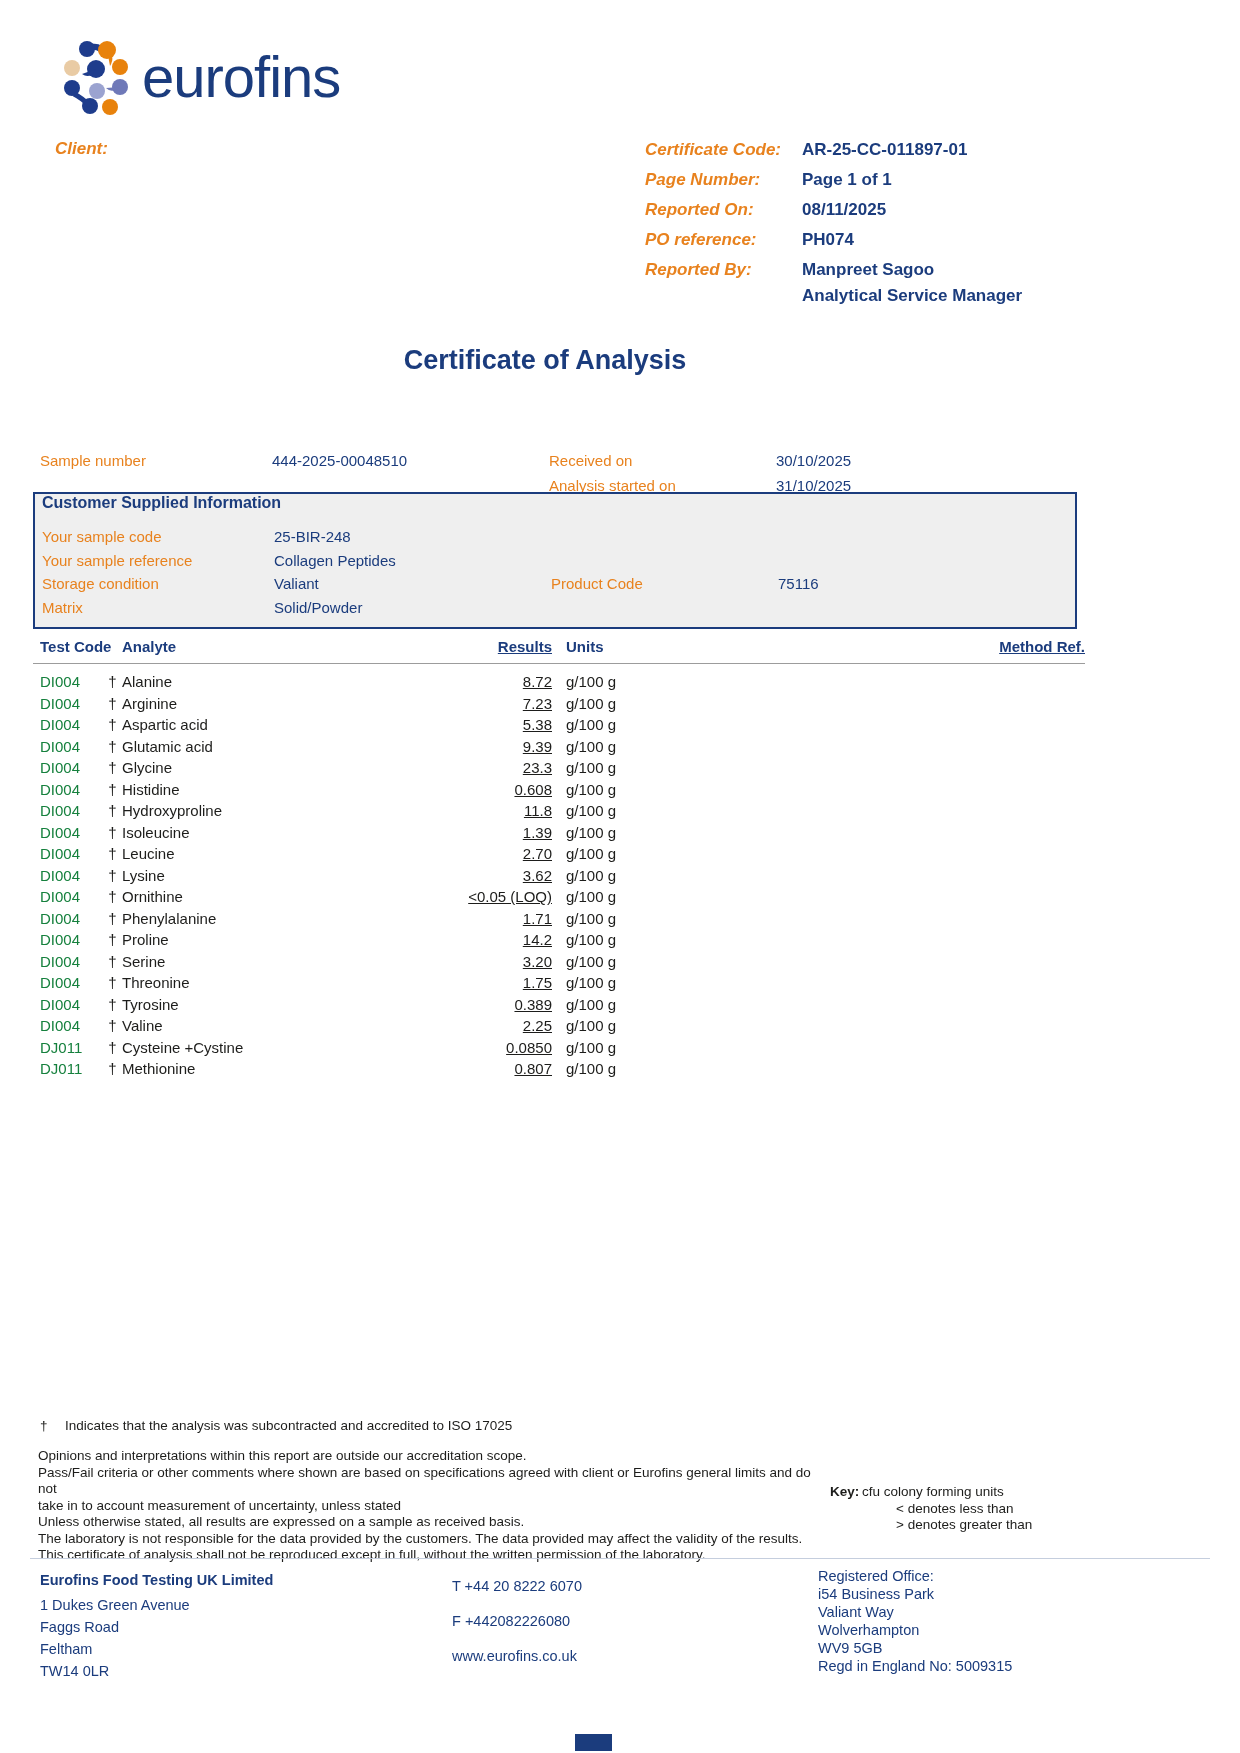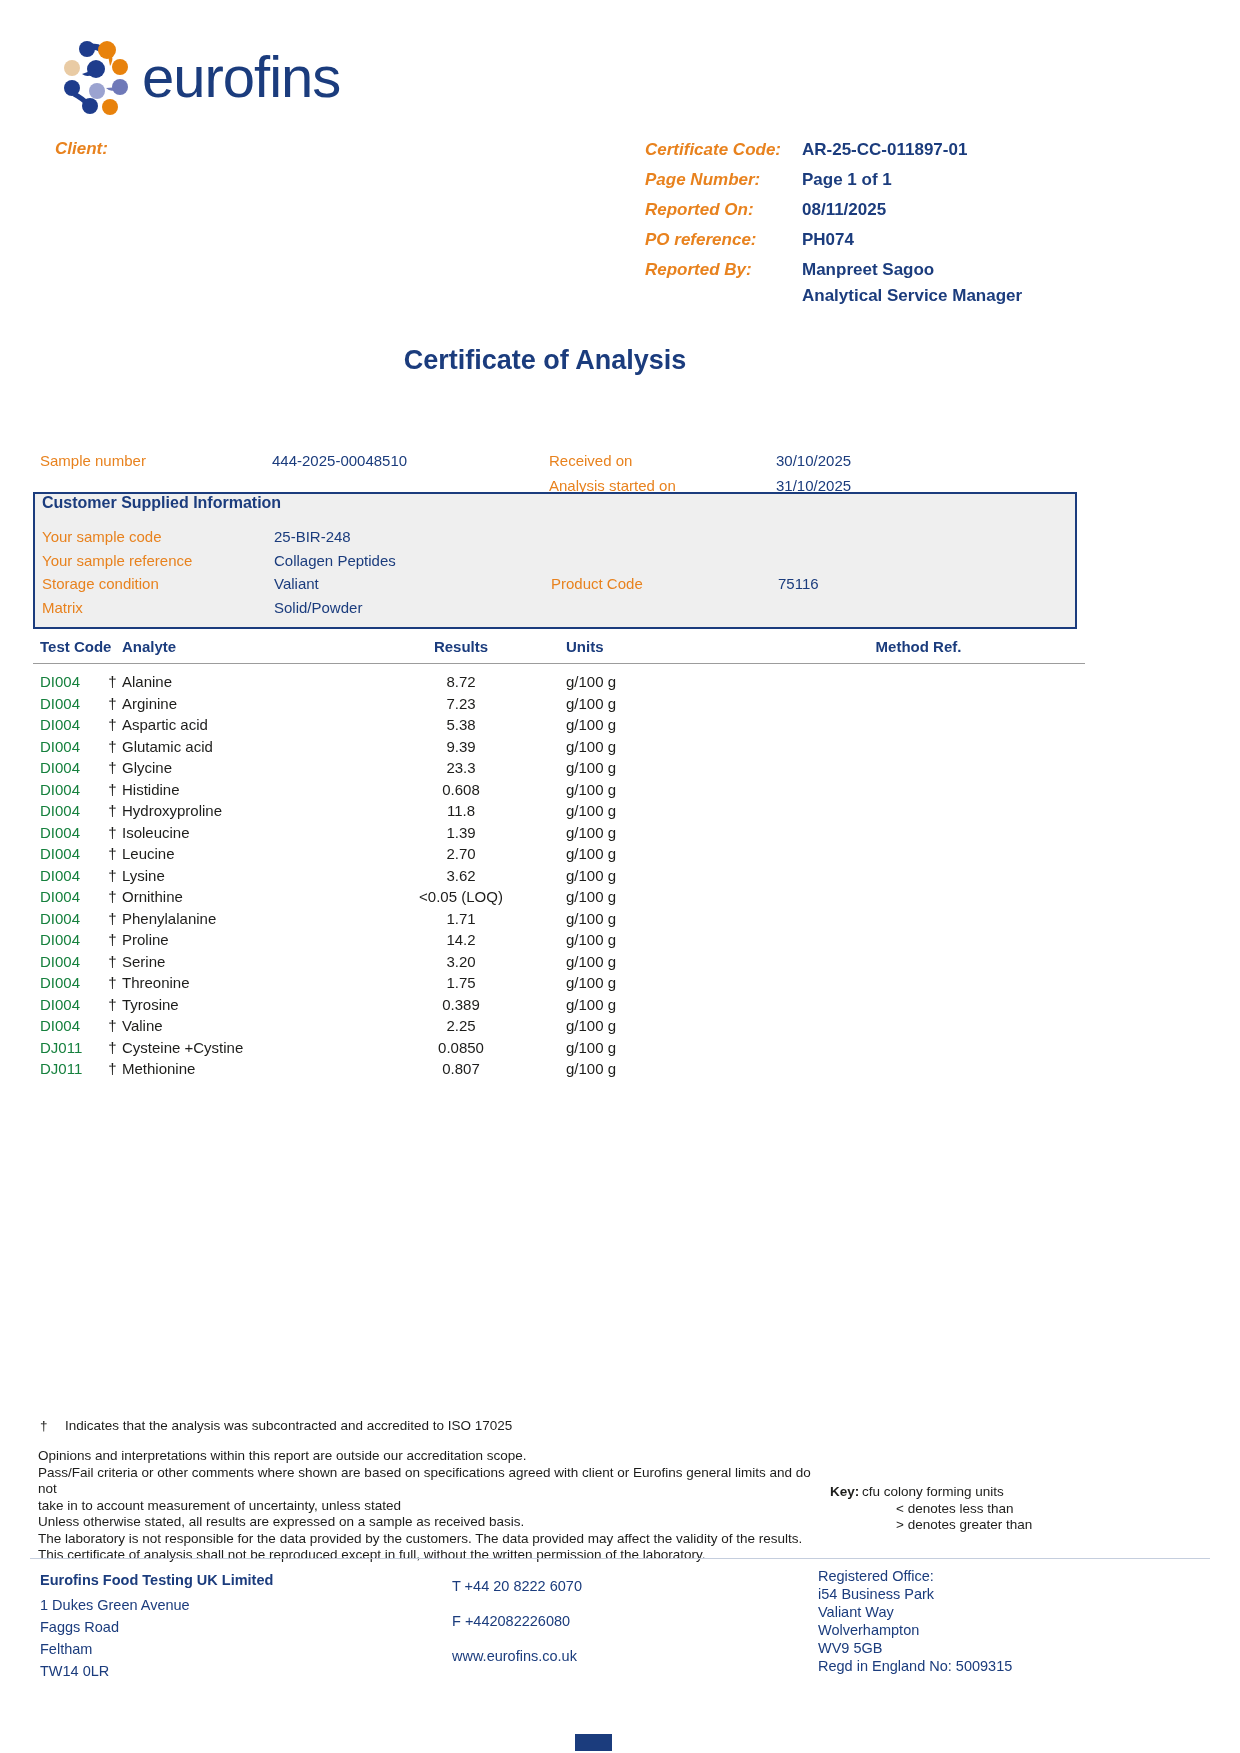--- a/index.html
+++ b/index.html
@@ -54,21 +54,21 @@
   .cust-title { color: #1b3c7d; font-weight: bold; font-size: 16px; margin-bottom: 13px; }
   .cust-row { display: grid; grid-template-columns: 232px 277px 227px 1fr; font-size: 15px; line-height: 23.5px; }
   .cust-row .lab { color: #e8821e; }
   .cust-row .val { color: #1b3c7d; }
   
   .results { position: absolute; left: 40px; top: 638px; width: 1045px; }
   .res-grid { display: grid; grid-template-columns: 63px 19px 248px 182px 200px 1fr; }
   .res-head { font-weight: bold; color: #1b3c7d; font-size: 15px; padding-bottom: 8px; }
   .res-head .h-code { grid-column: 1 / 3; }
   .res-sep { border-bottom: 1px solid #9c9c9c; margin-left: -7px; margin-bottom: 7px; }
-  .cell-r { text-align: center; }
+  .cell-r { text-align: right; text-decoration: underline; }
   .cell-units { padding-left: 14px; }
   .res-row { font-size: 15px; line-height: 21.5px; }
   .res-row .code { color: #15803d; }
   .res-row .dagger { color: #1d1d1b; text-align: center; }
   
   .footnote { position: absolute; left: 40px; top: 1418px; font-size: 13.5px; display: flex; }
   .footnote .dg { width: 25px; }
   .disclaimer { position: absolute; left: 38px; top: 1448px; font-size: 13.5px; line-height: 16.5px; width: 790px; }
   .keyblock { position: absolute; left: 830px; top: 1484px; font-size: 13.5px; line-height: 16.5px; }
   .keyblock .krow { display: flex; }

